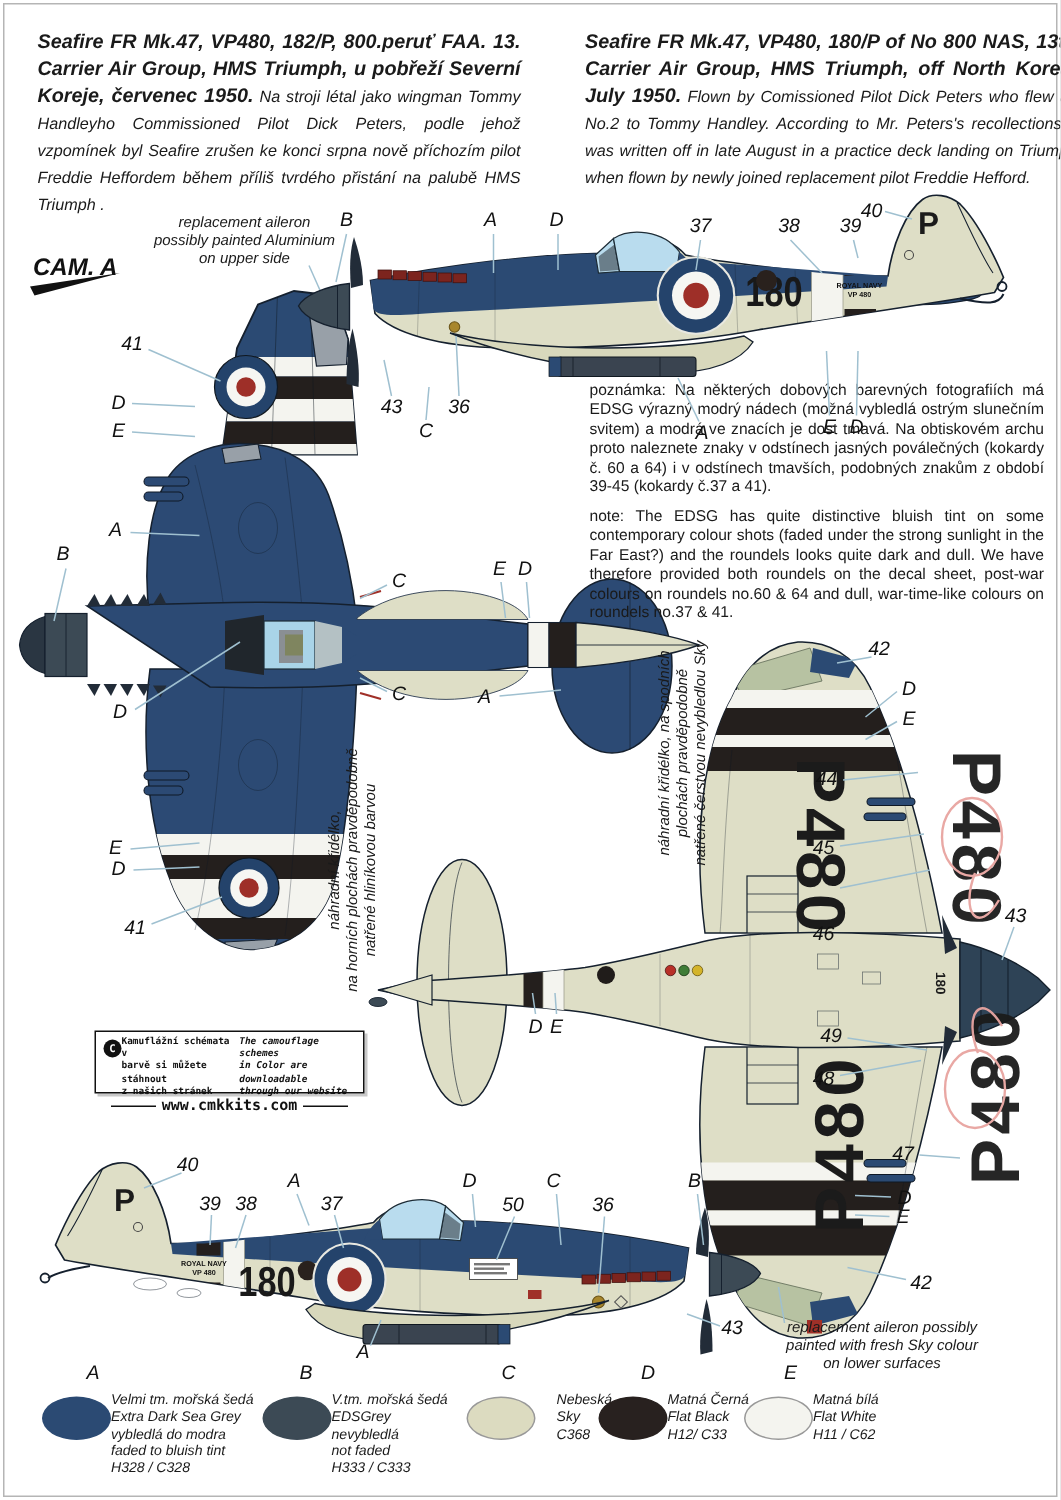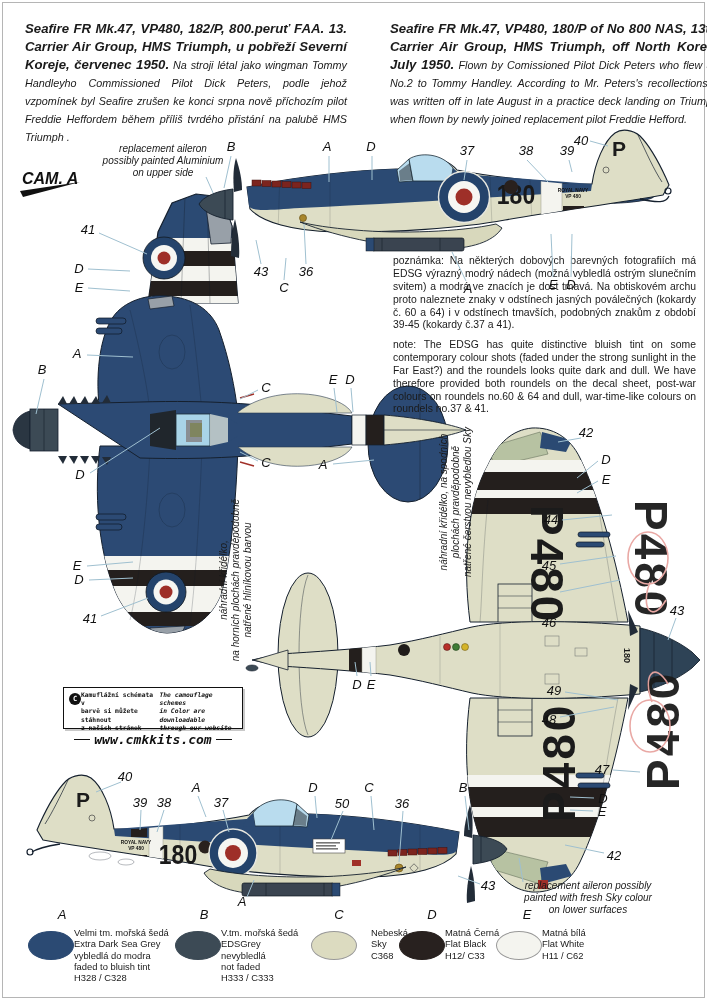--- a/index.html
+++ b/index.html
@@ -15,27 +15,27 @@
          text-align:center;white-space:pre-line;transform:translate(-50%,-50%);}
   .annot.rot{transform:translate(-50%,-50%) rotate(-90deg);}
   .callout{position:absolute;font-style:italic;font-size:13px;color:#111;
            transform:translate(-50%,-50%);white-space:nowrap;z-index:6;}
   .camlabel{position:absolute;font-weight:bold;font-style:italic;font-size:16px;color:#111;}
   .stamp{position:absolute;border:1.3px solid #111;background:#fff;box-shadow:2px 2px 0 #c9c9c9;
          font-family:"DejaVu Sans Mono",monospace;color:#111;}
   .stamp .cols{display:flex;padding:3px 4px 0 17px;}
   .stamp .col{font-size:6.3px;font-weight:bold;line-height:1.3;width:50%;white-space:pre-line;}
   .stamp .col.en{font-style:italic;}
-  .stamp .urlrow{display:flex;align-items:center;padding:0 6px 2px 6px;font-size:13px;font-weight:bold;font-style:italic;}
+  .stamp .urlrow{display:flex;align-items:center;padding:0 6px 2px 6px;font-size:10px;font-weight:bold;}
   .stamp .urlrow .rule{flex:1;height:1.4px;background:#111;margin:0 4px;}
   .stamp .logo{position:absolute;left:5px;top:5px;width:12px;height:12px;border-radius:50%;
                background:#111;color:#fff;font-size:7px;font-weight:bold;text-align:center;line-height:12px;}
   .legend-letter{position:absolute;font-style:italic;font-size:13px;color:#111;transform:translateX(-50%);}
   .legend-oval{position:absolute;width:44px;height:27px;border-radius:50%;}
-  .legend-text{position:absolute;font-size:9.4px;line-height:1.2;color:#1a1a1a;white-space:pre-line;}
+  .legend-text{position:absolute;font-style:italic;font-size:9.4px;line-height:1.2;color:#1a1a1a;white-space:pre-line;}
   .footer{position:absolute;font-weight:bold;font-style:italic;font-size:15.5px;color:#111;}
 </style>
 </head>
 <body>
 
 <div class="page">
 
   <svg id="art" width="707" height="1000" viewBox="0 0 707 1000">
     <defs>
       <clipPath id="clipPanel">

